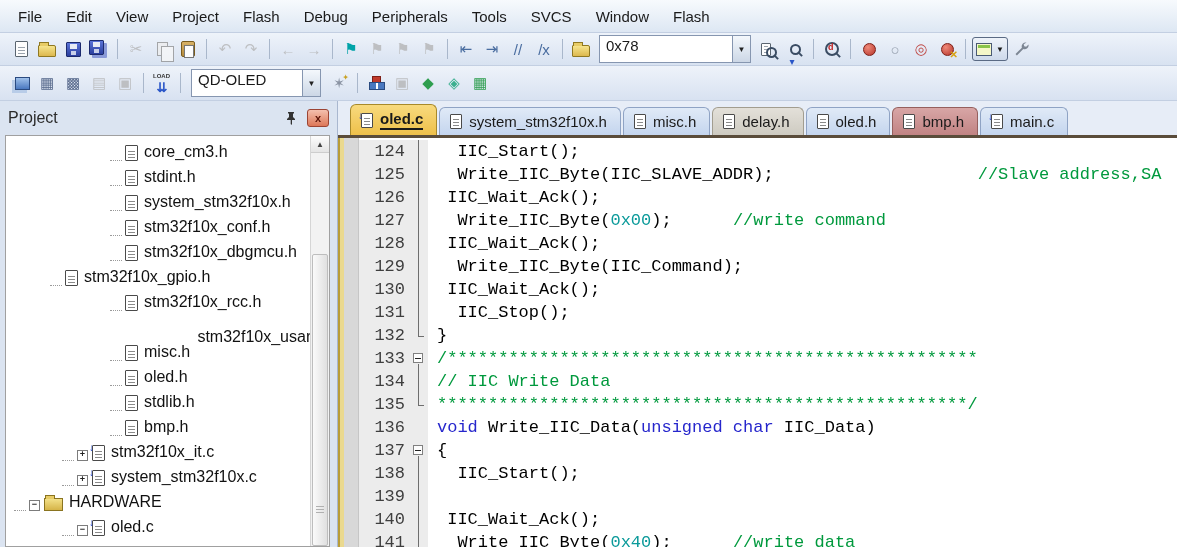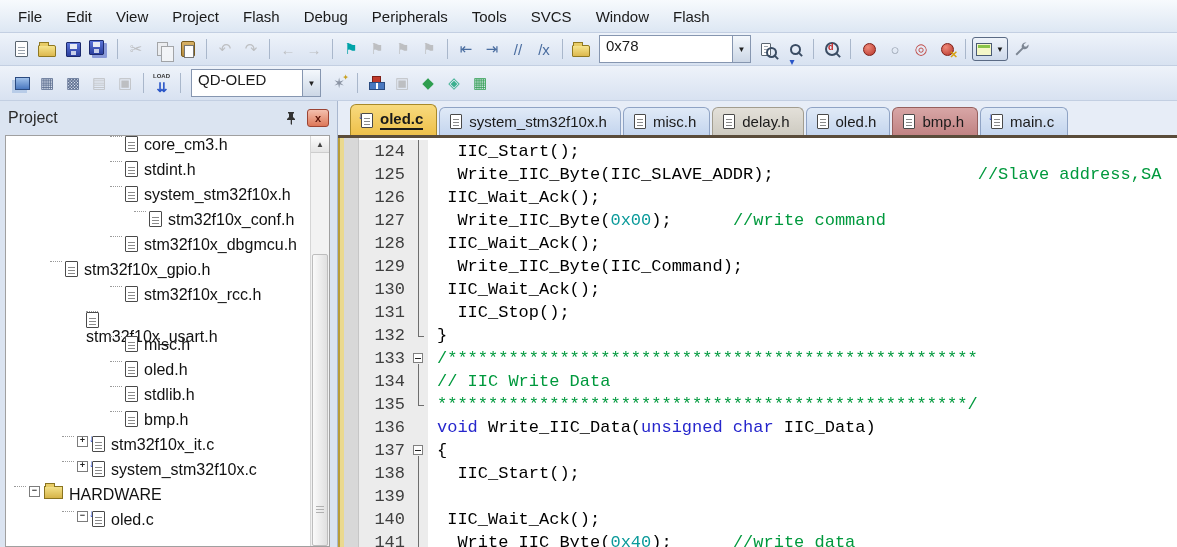--- a/index.html
+++ b/index.html
@@ -62,21 +62,21 @@
   #main { display:flex; height:446px; }
 
   #project-panel { width:338px; display:flex; flex-direction:column; background:#dbe4f1; border-right:1px solid #a9b7cf; }
   #project-header { height:34px; display:flex; align-items:center; padding:0 8px; font-size:16px; color:#2b2b2b; }
   #project-header .sp { flex:1; }
   #pin-btn { margin-right:10px; display:flex; }
   #close-btn { width:22px; height:18px; border-radius:3px; border:1px solid #9c4433;
        background:linear-gradient(#f4c0ae,#dd7758); color:#5c1408; font-weight:bold; font-size:11px;
        display:flex; align-items:center; justify-content:center; }
   #project-tree { position:relative; flex:1; margin:0 7px 0 5px; background:#fff; border:1px solid #a0a0a0; overflow:hidden; }
-  .trow { display:flex; align-items:flex-start; height:25px; font-size:16px; white-space:nowrap; color:#111; }
+  .trow { display:flex; align-items:flex-end; height:25px; font-size:16px; white-space:nowrap; color:#111; }
   .stub { width:12px; border-top:1px dotted #9a9a9a; margin-right:3px; flex:none; }
   .xb { width:11px; height:11px; border:1px solid #7c7c7c; background:#fff; color:#222;
         font:bold 9px/9px "Liberation Mono", monospace; text-align:center; margin-right:4px; flex:none; }
   .t-doc { width:13px; height:16px; background:#fff; border:1px solid #4a4a4a; border-radius:1px; position:relative; margin-right:6px; flex:none; }
   .t-doc::after { content:""; position:absolute; left:2px; right:2px; bottom:2px; height:7px;
         background:repeating-linear-gradient(#8a8a8a 0 1px, transparent 1px 3px); }
   .t-doc .arr { position:absolute; top:-4px; left:-4px; color:#2244cc; font-size:10px; font-weight:bold; }
   .t-folder { width:19px; height:13px; background:linear-gradient(#f2e088,#d6b448); border:1px solid #8a7420; position:relative; margin-right:6px; flex:none; }
   .t-folder::before { content:""; position:absolute; top:-4px; left:0; width:8px; height:3px; background:#e8cc66; border:1px solid #8a7420; border-bottom:none; }
 
@@ -268,21 +268,21 @@
             <div class="trow" style="padding-left: 104px;">
               <span class="stub"></span>
               <span class="t-doc"></span>
               <span>stdint.h</span>
             </div>
             <div class="trow" style="padding-left: 104px;">
               <span class="stub"></span>
               <span class="t-doc"></span>
               <span>system_stm32f10x.h</span>
             </div>
-            <div class="trow" style="padding-left: 104px; margin-left: 24px;">
+            <div class="trow" style="padding-left: 104px;">
               <span class="stub"></span>
               <span class="t-doc"></span>
               <span>stm32f10x_conf.h</span>
             </div>
             <div class="trow" style="padding-left: 104px;">
               <span class="stub"></span>
               <span class="t-doc"></span>
               <span>stm32f10x_dbgmcu.h</span>
             </div>
             <div class="trow" style="padding-left: 44px;">

